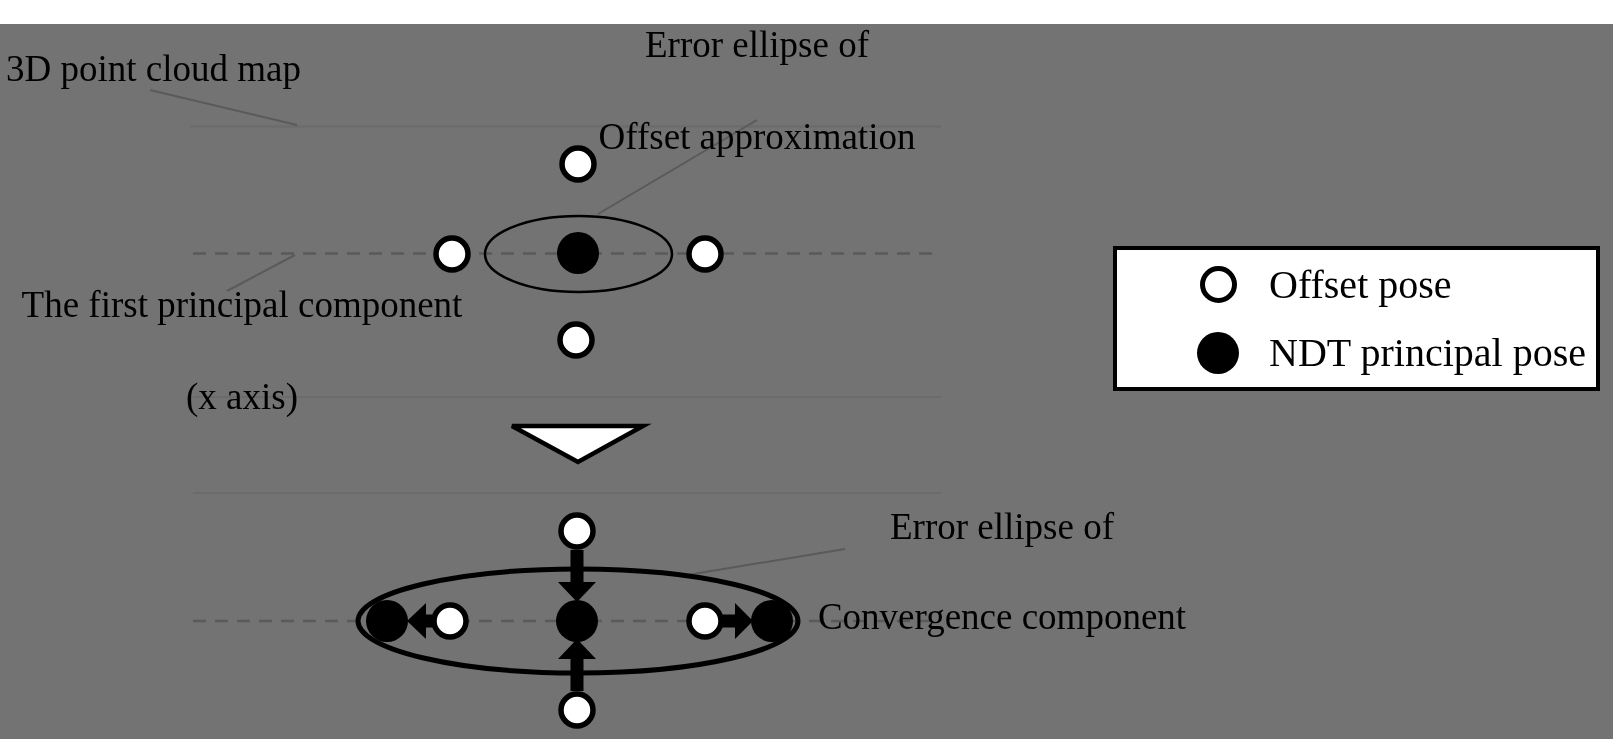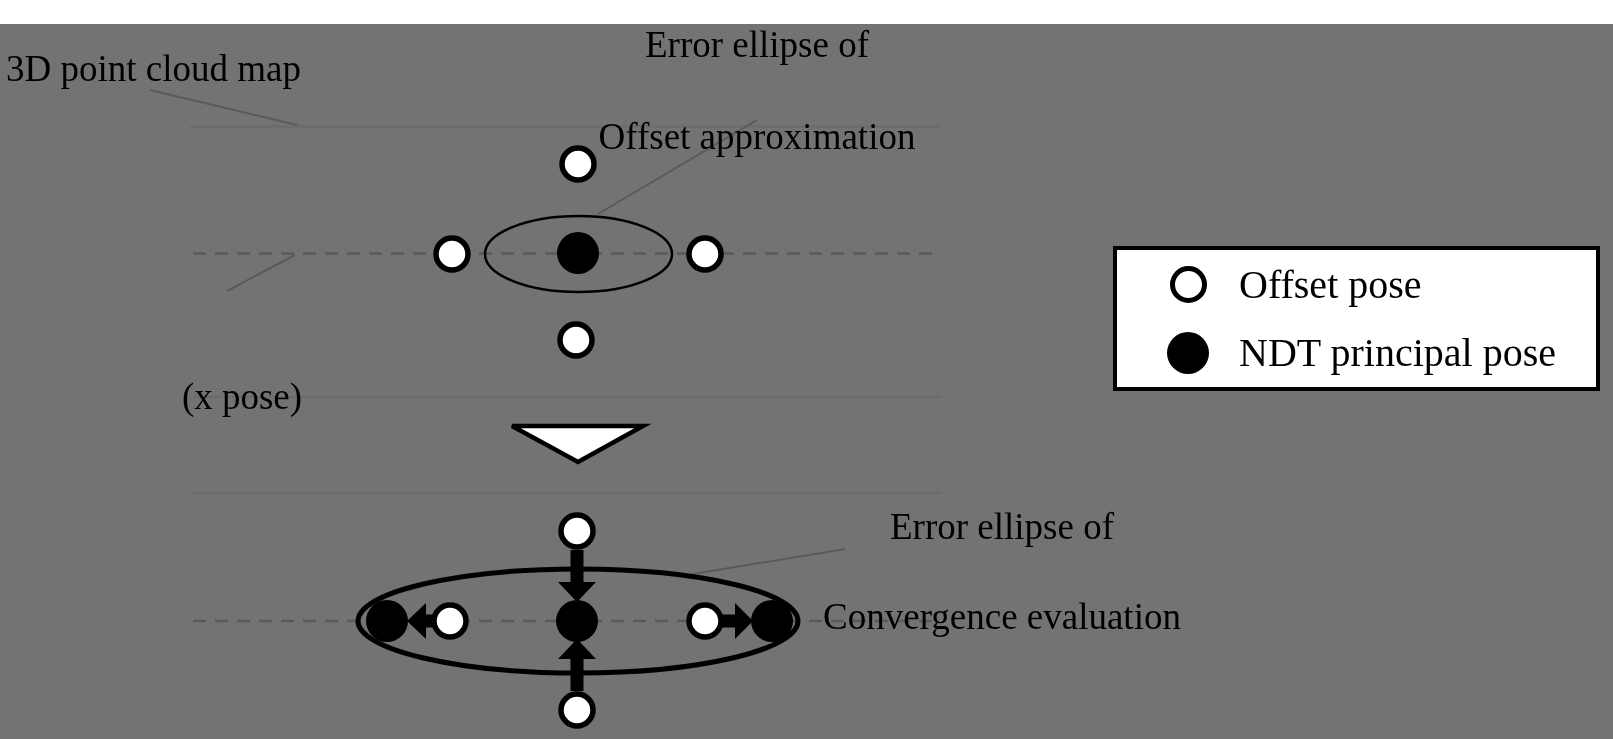--- a/index.html
+++ b/index.html
@@ -41,21 +41,21 @@
     top: 222px;
     width: 487px;
     height: 145px;
     border: 4px solid #000;
     box-sizing: border-box;
     background: #fff;
     display: flex;
     flex-direction: column;
     justify-content: center;
     gap: 26px;
-    padding-left: 50px;
+    padding-left: 80px;
   }
   .legend-row {
     display: flex;
     align-items: center;
     gap: 30px;
     height: 42px;
   }
   .legend-marker-cell {
     width: 42px;
     height: 42px;
@@ -136,25 +136,25 @@
     <circle cx="387" cy="597" r="21" fill="#000"></circle>
     <circle cx="577" cy="597" r="21" fill="#000"></circle>
     <circle cx="772" cy="597" r="21" fill="#000"></circle>
   </svg>
 
   <div class="fig-label" style="left:6px; top:22px; width:340px;">3D point cloud map</div>
 
   <div class="fig-label centered" style="left:527px; top:-2px; width:460px;"><span>Error ellipse of</span><br>
     <span>Offset approximation</span></div>
 
-  <div class="fig-label centered" style="left:2px; top:258px; width:480px;"><br>
-    <span>(x pose)</span></div>
+  <div class="fig-label centered" style="left:2px; top:258px; width:480px;"><span>The first principal component</span><br>
+    <span>(x axis)</span></div>
 
   <div class="fig-label centered" style="left:772px; top:480px; width:460px; line-height:45px;"><span>Error ellipse of</span><br>
-    <span>Convergence evaluation</span></div>
+    <span>Convergence component</span></div>
 
   <div class="legend-box">
     <div class="legend-row">
       <div class="legend-marker-cell">
         <div class="marker-open-circle"></div>
       </div>
       <div class="legend-label">Offset pose</div>
     </div>
     <div class="legend-row">
       <div class="legend-marker-cell">

